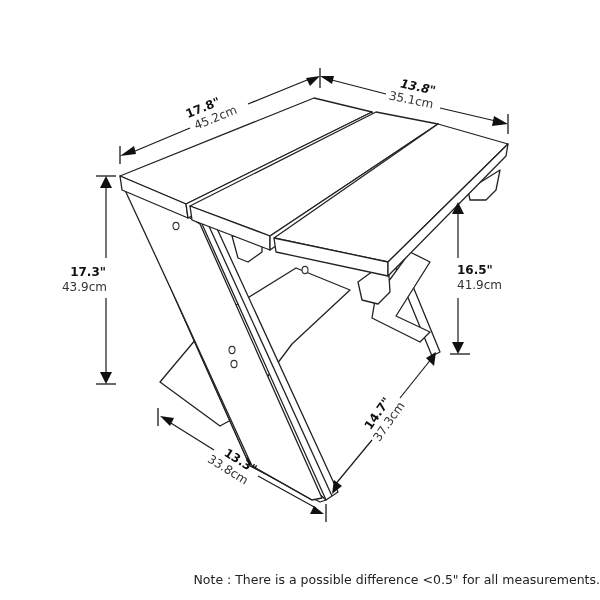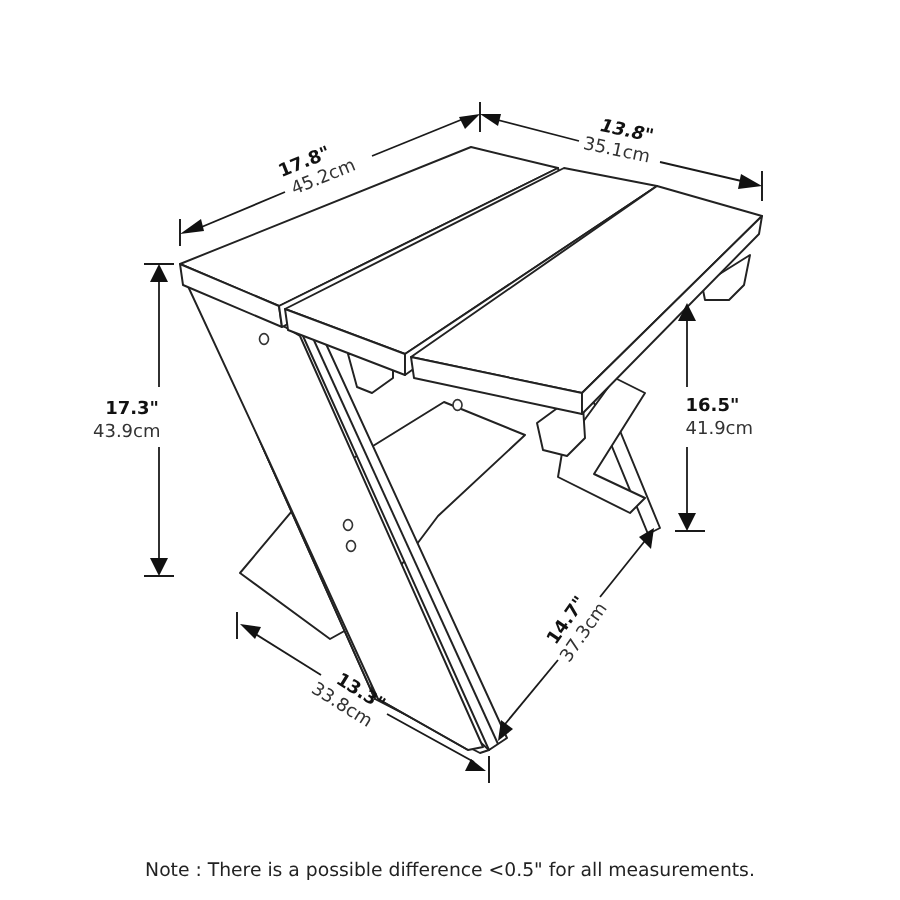--- a/index.html
+++ b/index.html
@@ -6,21 +6,21 @@
     body { width: 600px; height: 600px; position: relative; overflow: hidden; font-family: "DejaVu Sans", sans-serif; }
     svg#drawing { position: absolute; left: 0; top: 0; width: 600px; height: 600px; }
     .outline { fill: #ffffff; stroke: #222222; stroke-width: 1.3; stroke-linejoin: round; }
     .edge { fill: none; stroke: #222222; stroke-width: 1.3; }
     .dim { fill: none; stroke: #1a1a1a; stroke-width: 1.2; }
     .tick { stroke: #1a1a1a; stroke-width: 1.3; }
     .arrow { fill: #111111; }
     .hole { fill: #ffffff; stroke: #333333; stroke-width: 1.1; }
     .lbl-in { font-family: "DejaVu Sans", sans-serif; font-weight: bold; font-size: 12px; fill: #111111; }
     .lbl-cm { font-family: "DejaVu Sans", sans-serif; font-size: 12px; fill: #333333; }
-    .note { position: absolute; left: 0; width: 600px; top: 572px; text-align: center; font-family: "DejaVu Sans", sans-serif; font-size: 12.5px; color: #222222; }
+    .note { position: absolute; left: 0; width: 600px; top: 572px; text-align: right; font-family: "DejaVu Sans", sans-serif; font-size: 12.5px; color: #222222; }
   </style>
 </head>
 <body>
 
 <svg id="drawing" viewBox="0 0 600 600" xmlns="http://www.w3.org/2000/svg">
 
   <g>
     <polygon class="outline" points="398,250 440,352 432,356 390,254"></polygon>
     <polygon class="outline" points="375,300 410,252 430,262 396,316 430,332 420,342 372,318"></polygon>
   </g>

